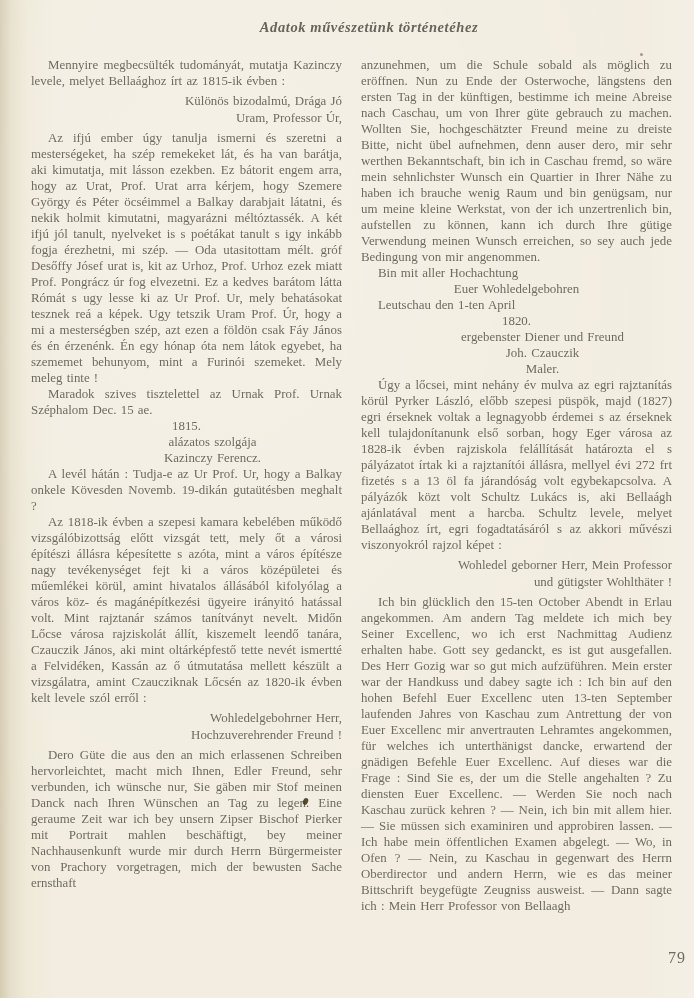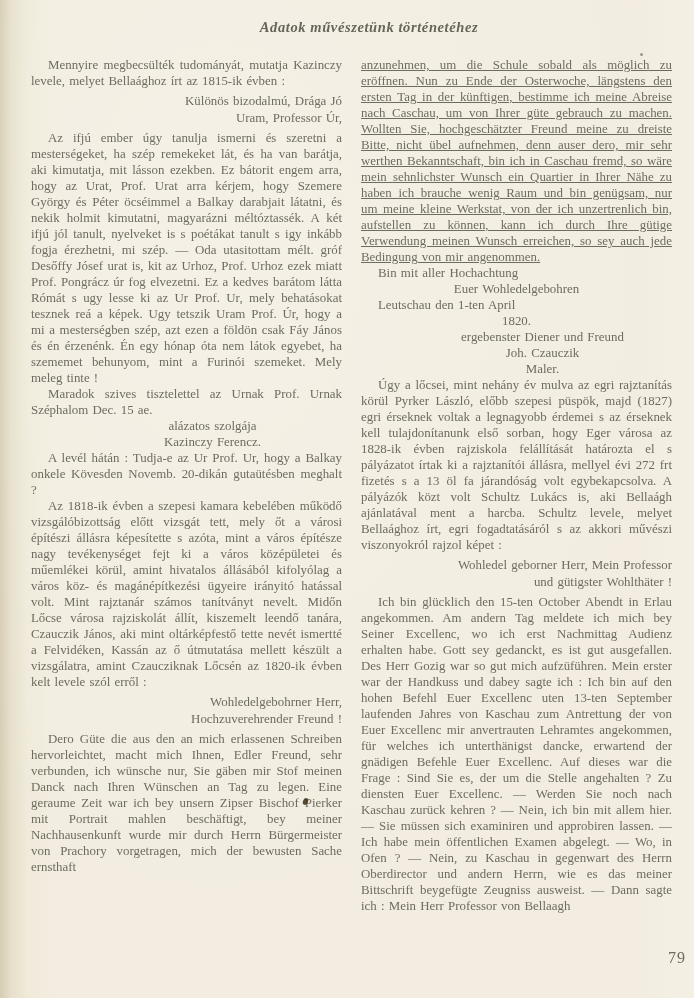--- a/index.html
+++ b/index.html
@@ -21,21 +21,21 @@
   .columns{
     position:absolute;top:57px;left:31px;width:641px;
     display:flex;gap:19px;
   }
   .col{
     width:311px;font-size:12.9px;line-height:16px;
     text-align:justify;word-spacing:1px;
   }
   .col p{margin:0;}
   .p{text-indent:17px;}
-  .pnoind{text-indent:0;text-decoration:underline;}
+  .pnoind{text-indent:0;}
   .pind{text-indent:17px;text-align:left;}
   .center{text-align:center;text-indent:0;margin:1px 0;}
   .heading{text-align:right;text-indent:0;}
   p.heading{margin:4px 0 1px 0;}
   p.heading + p.heading{margin-top:0;margin-bottom:4px;}
   .sig{text-align:center;text-indent:0;padding-left:52px;margin:1px 0;}
   .page-number{
     position:absolute;bottom:31px;right:52px;
     font-size:16px;letter-spacing:1px;color:#6e6b60;margin-left:9px;
   }
@@ -54,23 +54,24 @@
 
 <div class="page">
   <div class="running-header">Adatok művészetünk történetéhez</div>
   <div class="columns">
     <div class="col">
         <p class="p">Mennyire megbecsülték tudományát, mutatja Kazinczy levele, melyet Bellaághoz írt az 1815-ik évben :</p>
         <p class="heading">Különös bizodalmú, Drága Jó</p>
         <p class="heading">Uram, Professor Úr,</p>
         <p class="p">Az ifjú ember úgy tanulja ismerni és szeretni a mesterségeket, ha szép remekeket lát, és ha van barátja, aki kimutatja, mit lásson ezekben. Ez bátorit engem arra, hogy az Urat, Prof. Urat arra kérjem, hogy Szemere György és Péter öcséimmel a Balkay darabjait látatni, és nekik holmit kimutatni, magyarázni méltóztassék. A két ifjú jól tanult, nyelveket is s poétákat tanult s igy inkább fogja érezhetni, mi szép. — Oda utasitottam mélt. gróf Desőffy Jósef urat is, kit az Urhoz, Prof. Urhoz ezek miatt Prof. Pongrácz úr fog elvezetni. Ez a kedves barátom látta Rómát s ugy lesse ki az Ur Prof. Ur, mely behatásokat tesznek reá a képek. Ugy tetszik Uram Prof. Úr, hogy a mi a mesterségben szép, azt ezen a földön csak Fáy János és én érzenénk. Én egy hónap óta nem látok egyebet, ha szememet behunyom, mint a Furinói szemeket. Mely meleg tinte !</p>
         <p class="p">Maradok szives tisztelettel az Urnak Prof. Urnak Széphalom Dec. 15 ae.</p>
+        <p class="center">1815.</p>
         <p class="sig">alázatos szolgája</p>
         <p class="sig">Kazinczy Ferencz.</p>
-        <p class="p">A levél hátán : Tudja-e az Ur Prof. Ur, hogy a Balkay onkele Kövesden Novemb. 20-dikán gutaütésben meghalt ?</p>
+        <p class="p">A levél hátán : Tudja-e az Ur Prof. Ur, hogy a Balkay onkele Kövesden Novemb. 19-dikán gutaütésben meghalt ?</p>
         <p class="p">Az 1818-ik évben a szepesi kamara kebelében működő vizsgálóbizottság előtt vizsgát tett, mely őt a városi építészi állásra képesítette s azóta, mint a város építésze nagy tevékenységet fejt ki a város középületei és műemlékei körül, amint hivatalos állásából kifolyólag a város köz- és magánépítkezési ügyeire irányitó hatással volt. Mint rajztanár számos tanítványt nevelt. Midőn Lőcse városa rajziskolát állít, kiszemelt leendő tanára, Czauczik János, aki mint oltárképfestő tette nevét ismertté a Felvidéken, Kassán az ő útmutatása mellett készült a vizsgálatra, amint Czaucziknak Lőcsén az 1820-ik évben kelt levele szól erről :</p>
         <p class="heading">Wohledelgebohrner Herr,</p>
         <p class="heading">Hochzuverehrender Freund !</p>
         <p class="p">Dero Güte die aus den an mich erlassenen Schreiben hervorleichtet, macht mich Ihnen, Edler Freund, sehr verbunden, ich wünsche nur, Sie gäben mir Stof meinen Danck nach Ihren Wünschen an Tag zu legen. Eine geraume Zeit war ich bey unsern Zipser Bischof Pierker mit Portrait mahlen beschäftigt, bey meiner Nachhausenkunft wurde mir durch Herrn Bürgermeister von Prachory vorgetragen, mich der bewusten Sache ernsthaft</p>
       </div>
     <div class="col">
         <p class="pnoind">anzunehmen, um die Schule sobald als möglich zu eröffnen. Nun zu Ende der Osterwoche, längstens den ersten Tag in der künftigen, bestimme ich meine Abreise nach Caschau, um von Ihrer güte gebrauch zu machen. Wollten Sie, hochgeschätzter Freund meine zu dreiste Bitte, nicht übel aufnehmen, denn auser dero, mir sehr werthen Bekanntschaft, bin ich in Caschau fremd, so wäre mein sehnlichster Wunsch ein Quartier in Ihrer Nähe zu haben ich brauche wenig Raum und bin genügsam, nur um meine kleine Werkstat, von der ich unzertrenlich bin, aufstellen zu können, kann ich durch Ihre gütige Verwendung meinen Wunsch erreichen, so sey auch jede Bedingung von mir angenommen.</p>
         <p class="pind">Bin mit aller Hochachtung</p>
         <p class="center">Euer Wohledelgebohren</p>
         <p class="pind">Leutschau den 1-ten April</p>

